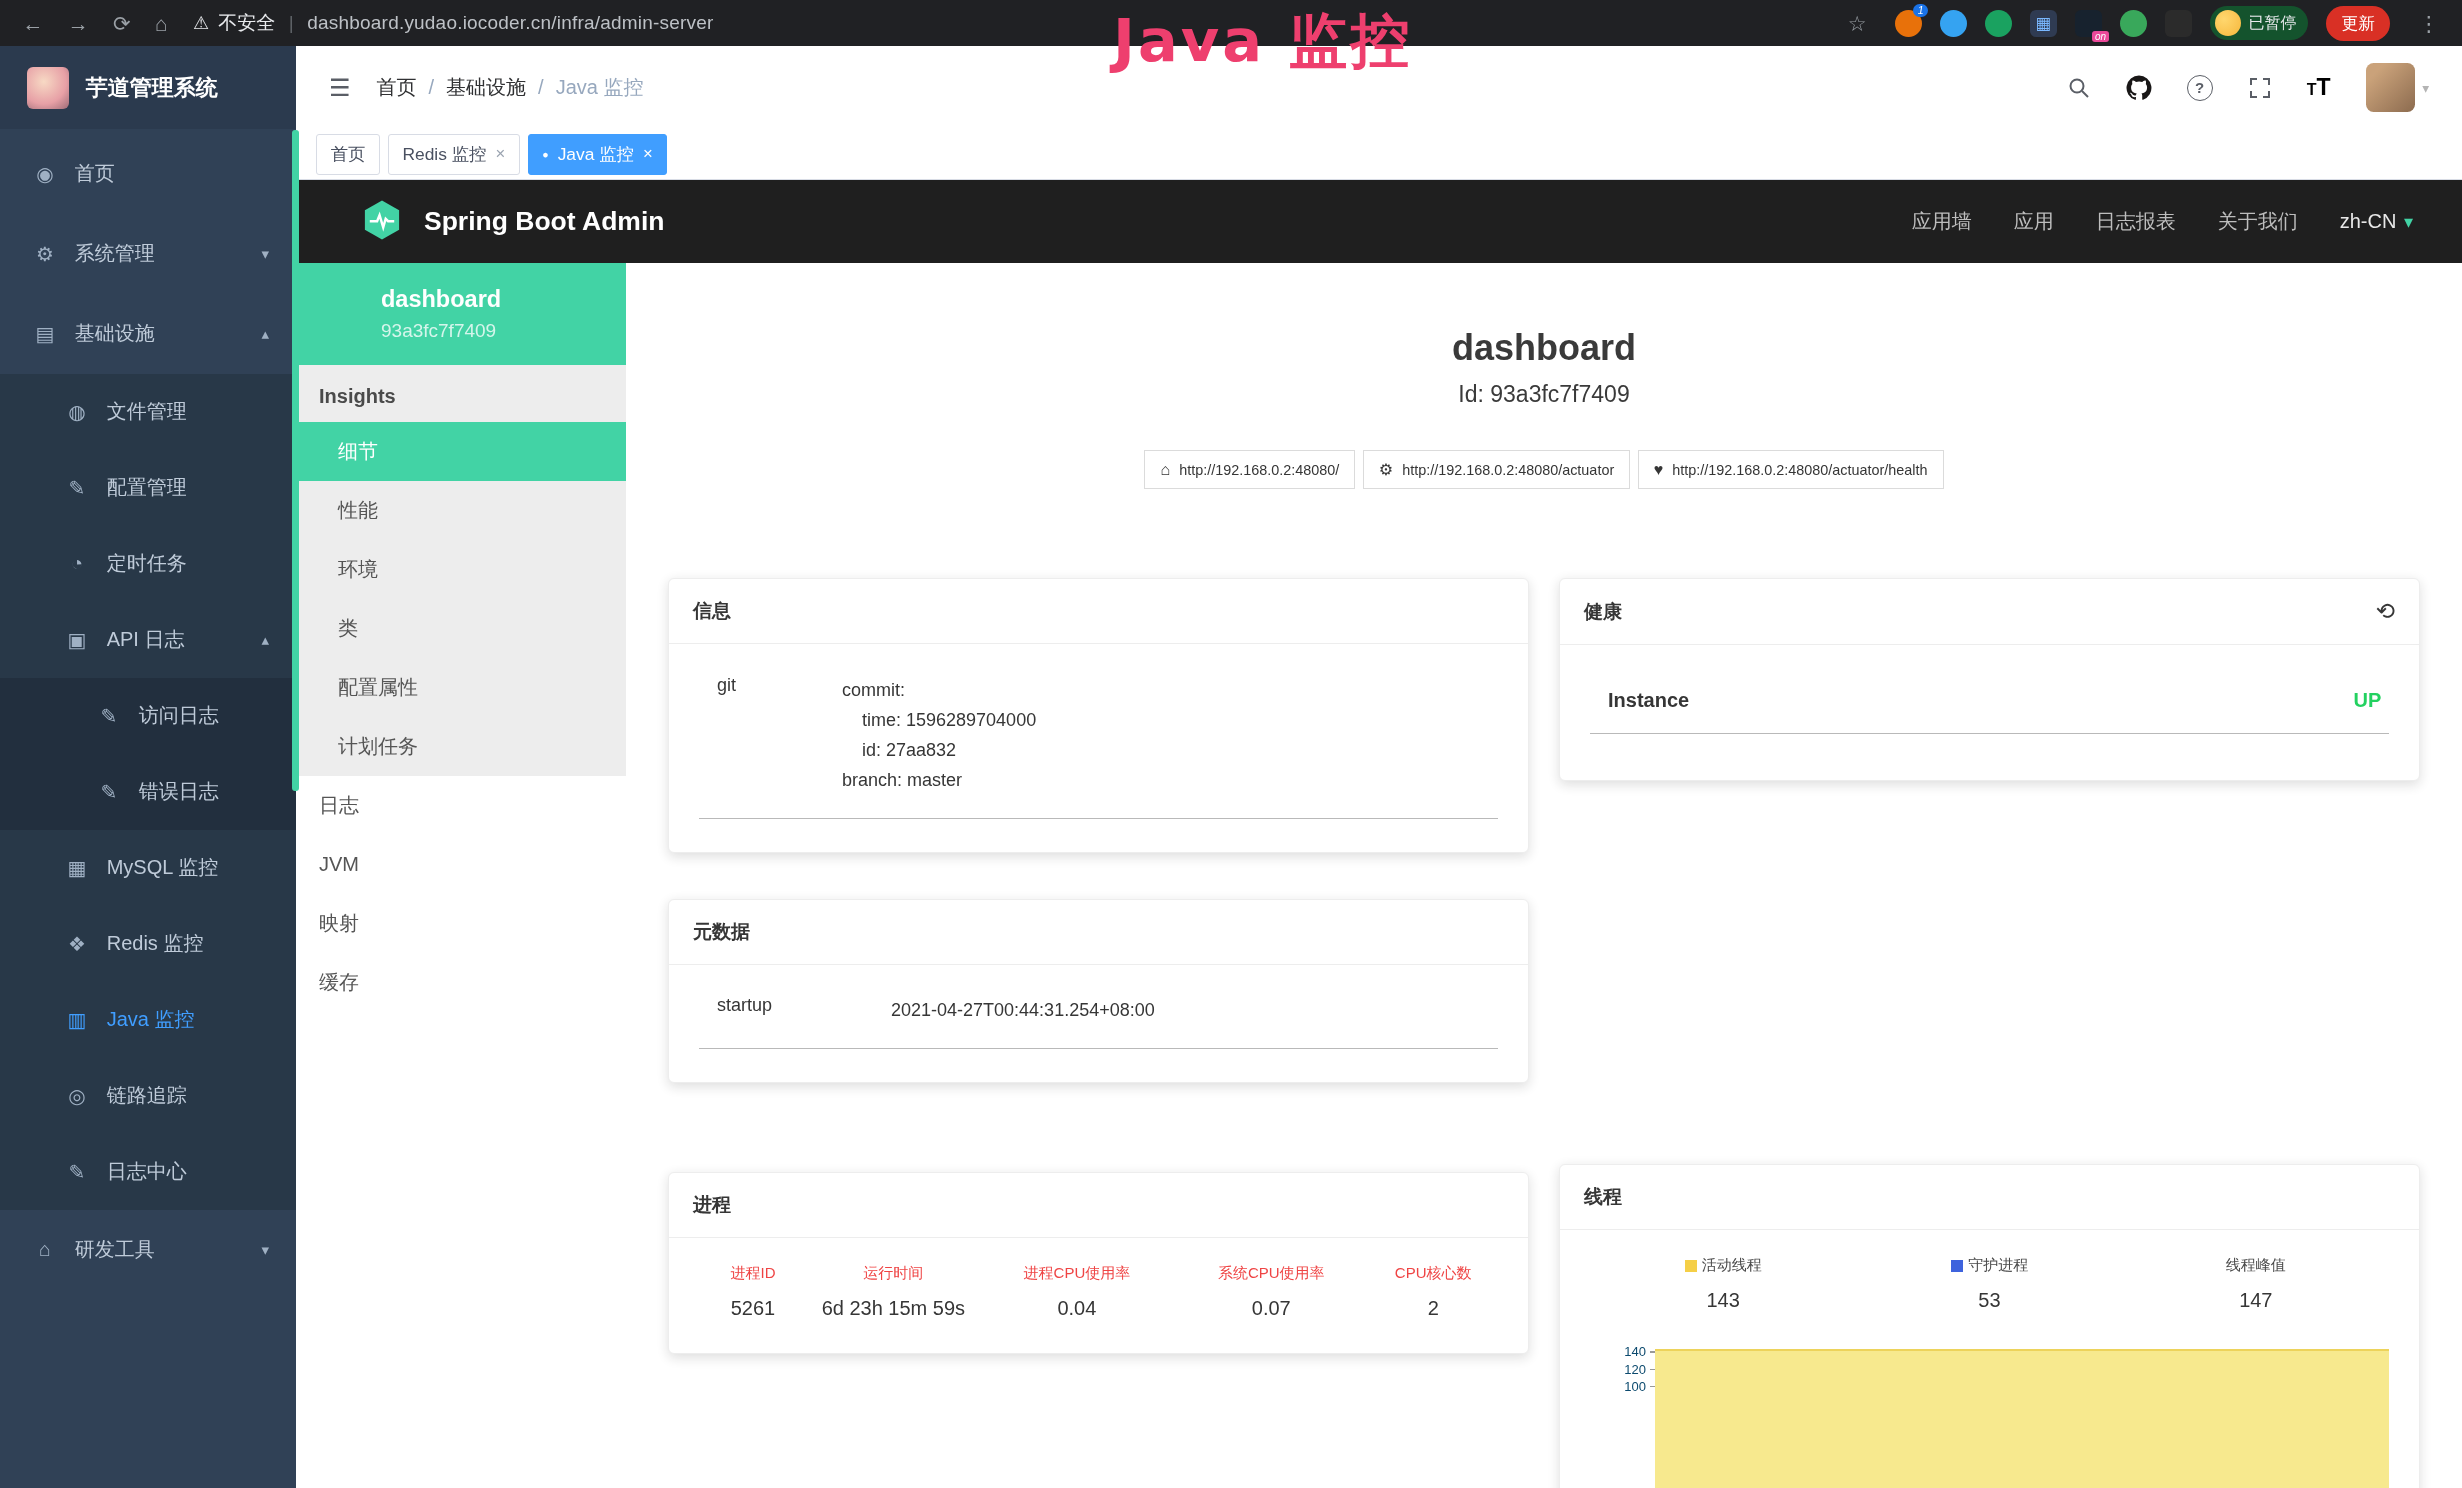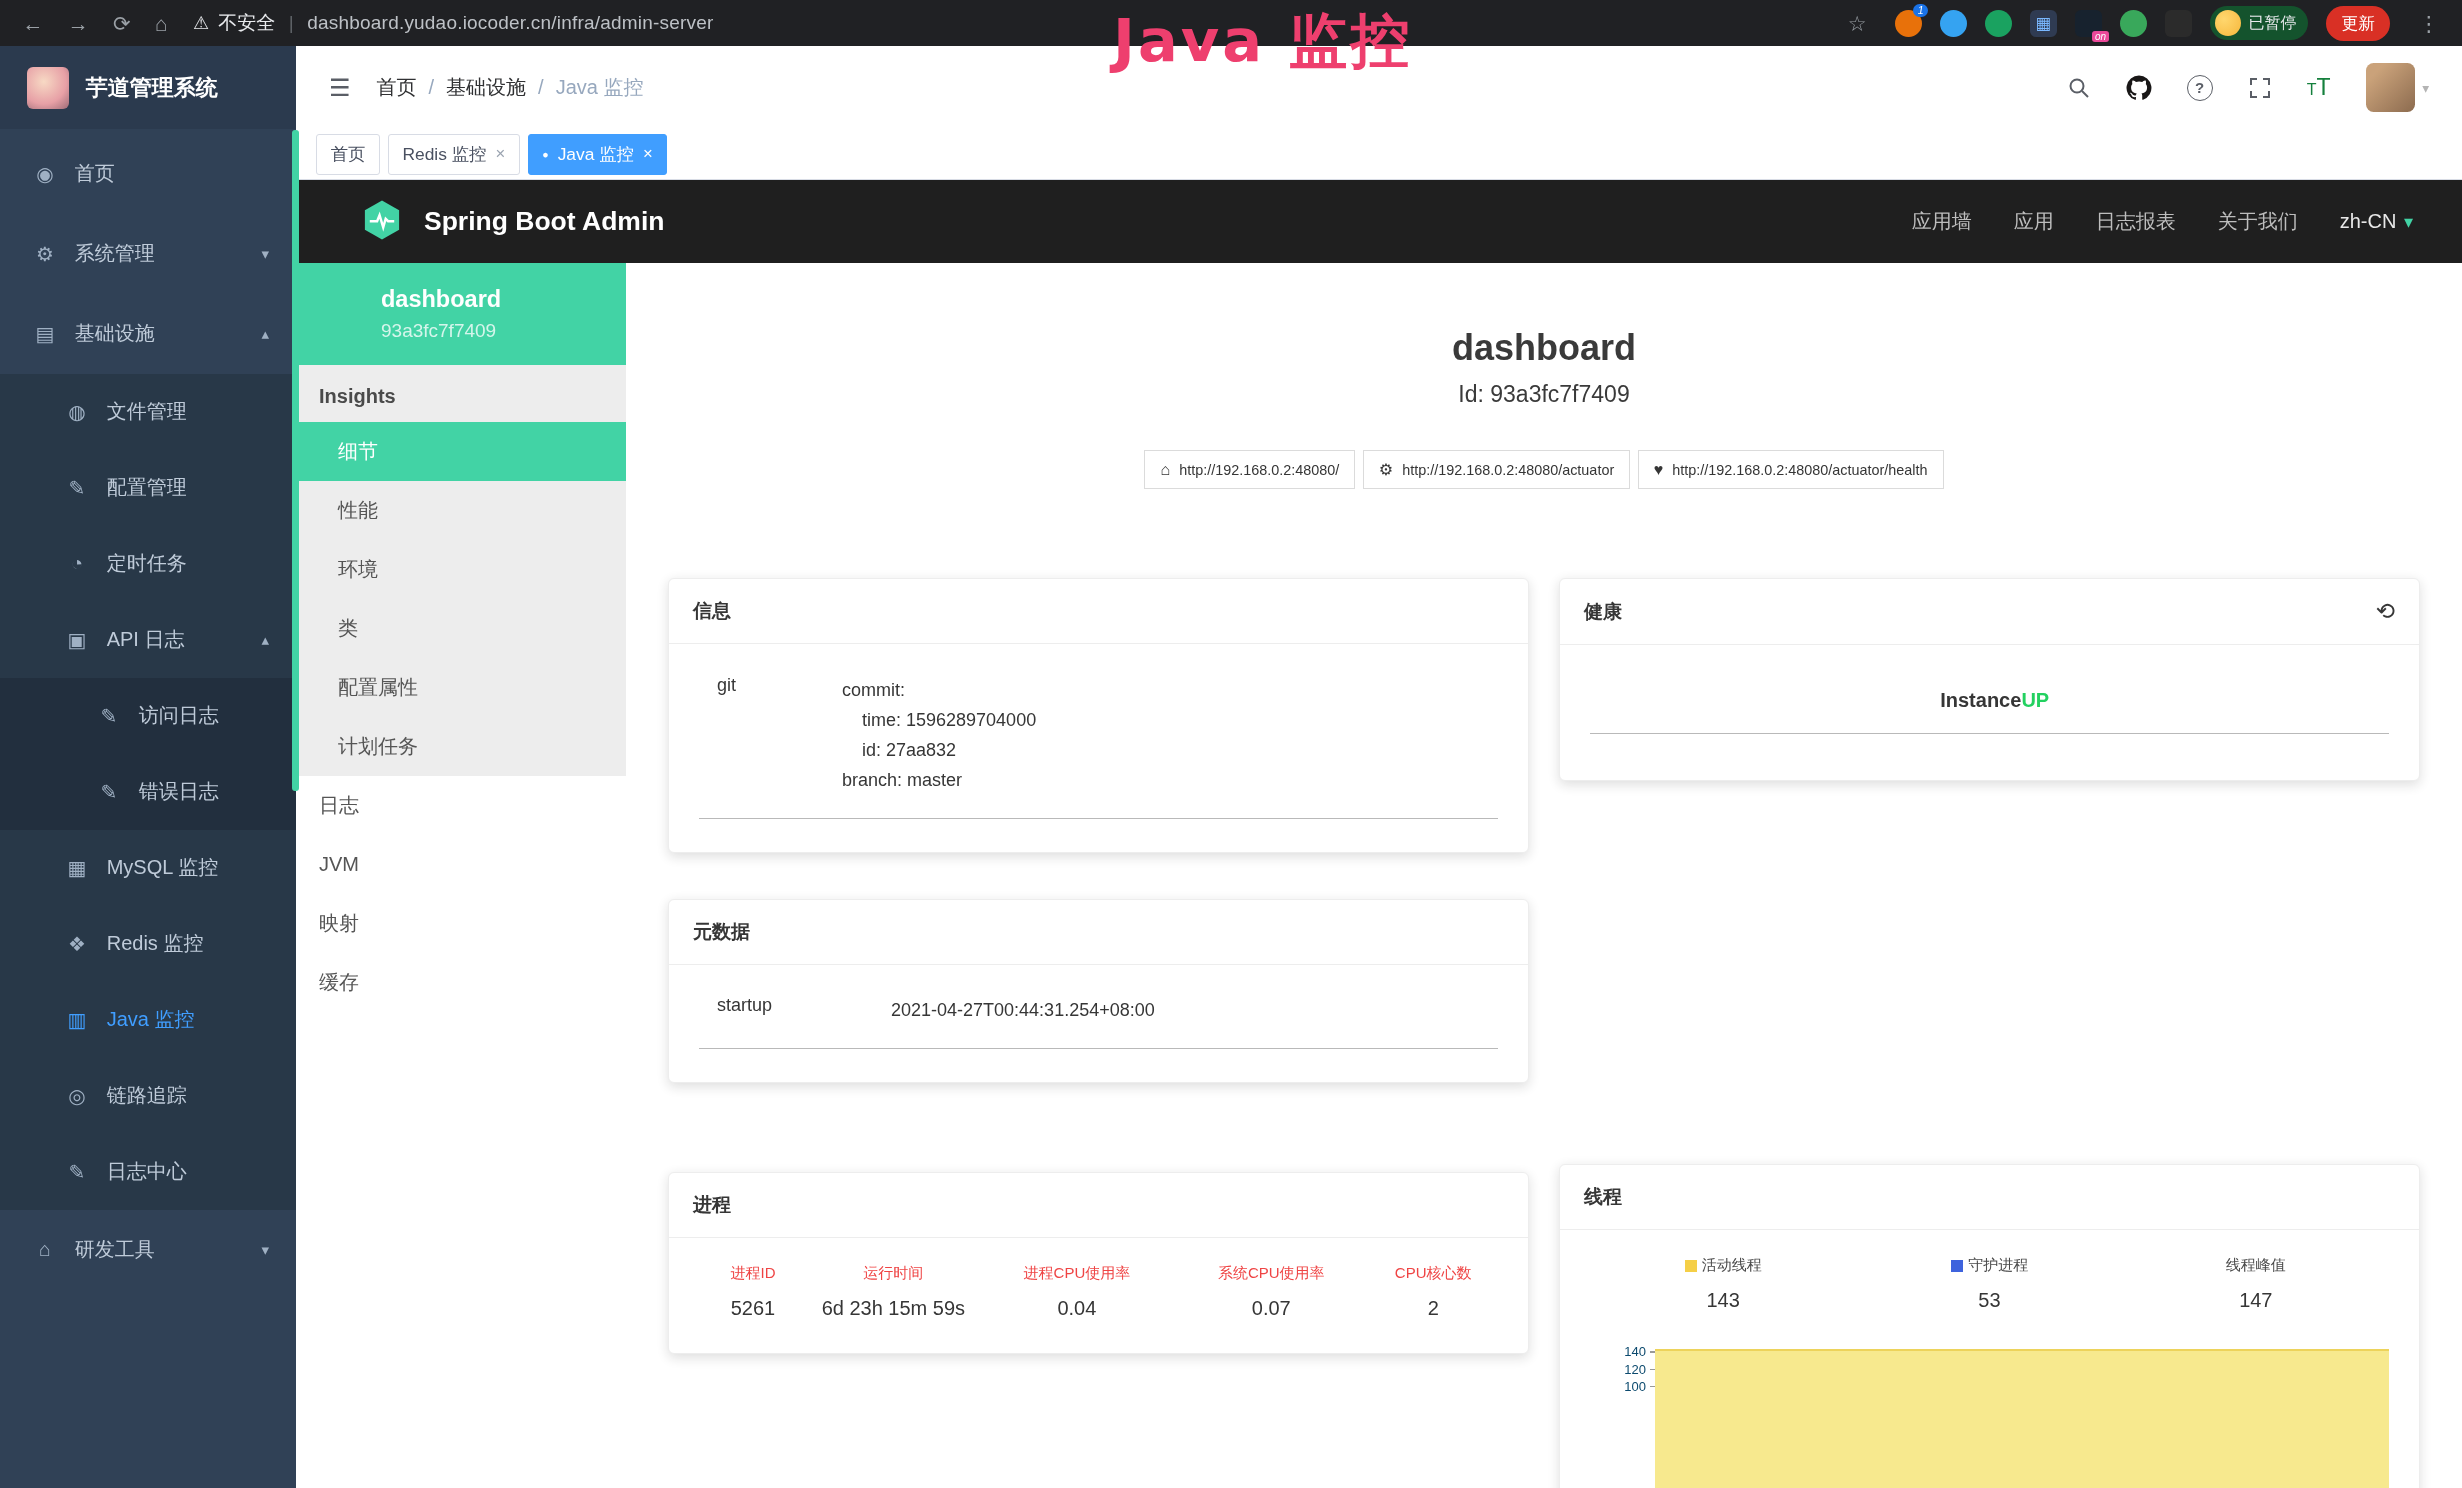--- a/index.html
+++ b/index.html
@@ -48,21 +48,21 @@
   
   .hdr{height:83px;display:flex;align-items:center;padding:0 33px;gap:26px;background:#fff;}
   .hamb{font-size:24px;color:#5a5e66;cursor:pointer;}
   .crumb{display:flex;align-items:center;gap:12px;font-size:20px;color:#303133;white-space:nowrap;}
   .crumb .sep2{color:#97a8be;}
   .crumb .last{color:#97a8be;}
   .hdr-right{margin-left:auto;display:flex;align-items:center;gap:35px;}
   .hicon{display:inline-flex;align-items:center;justify-content:center;cursor:pointer;}
   .qmark{width:24px;height:24px;border:1.5px solid #5a5e66;border-radius:50%;font-size:15px;
     display:flex;align-items:center;justify-content:center;color:#5a5e66;font-weight:bold;cursor:pointer;}
-  .tt{font-size:23px;color:#15803d;font-weight:normal;cursor:pointer;}
+  .tt{font-size:23px;color:#000000;font-weight:bold;cursor:pointer;}
   .tt .s{font-size:16px;}
   .avatar-wrap{display:flex;align-items:center;gap:7.6px;cursor:pointer;}
   .avatar{width:49px;height:49px;border-radius:7.6px;background:linear-gradient(135deg,#caa27a 20%,#8c6b4f);}
   .av-caret{color:#b4b4b4;font-size:13.7px;}
 
   
   .tabs{height:50px;display:flex;align-items:center;gap:7.6px;padding:0 20px;border-bottom:0.8px solid #d8dce5;background:#fff;}
   .tab{display:inline-flex;align-items:center;gap:9px;height:39px;padding:0 13.7px;border:0.8px solid #d8dce5;
     font-size:17.4px;color:#495060;border-radius:3px;background:#fff;cursor:pointer;white-space:nowrap;}
   .tab .tdot{font-size:10.6px;}
@@ -106,21 +106,21 @@
   .hist{font-size:23px;color:#363636;font-weight:normal;cursor:pointer;}
   .card-b{padding:26px 30px 33px;}
 
   .kv{display:flex;border-bottom:0.8px solid #b9b9b9;padding:4.6px 0 23px 18px;}
   .kv .k{font-size:18px;color:#363636;flex-shrink:0;}
   .k-info{width:125px;}
   .k-meta{width:174px;}
   .kv .v{font-size:18px;color:#363636;line-height:30px;}
   .v .indent{padding-left:20px;}
 
-  .hrow{display:flex;justify-content:center;align-items:center;border-bottom:0.8px solid #b9b9b9;
+  .hrow{display:flex;justify-content:space-between;align-items:center;border-bottom:0.8px solid #b9b9b9;
     padding:6px 7.6px 21px 18px;}
   .hrow .hk{font-size:20px;font-weight:600;color:#363636;}
   .hrow .up{font-size:20px;font-weight:bold;color:#23d160;}
   .card-health .card-b{padding:38px 30px 46px;}
   .card-meta{margin-top:46px;}
   .card-proc{margin-top:89px;}
   .card-threads{margin-top:383px;height:470px;}
 
   .stats{display:flex;}
   .stat{text-align:center;}

